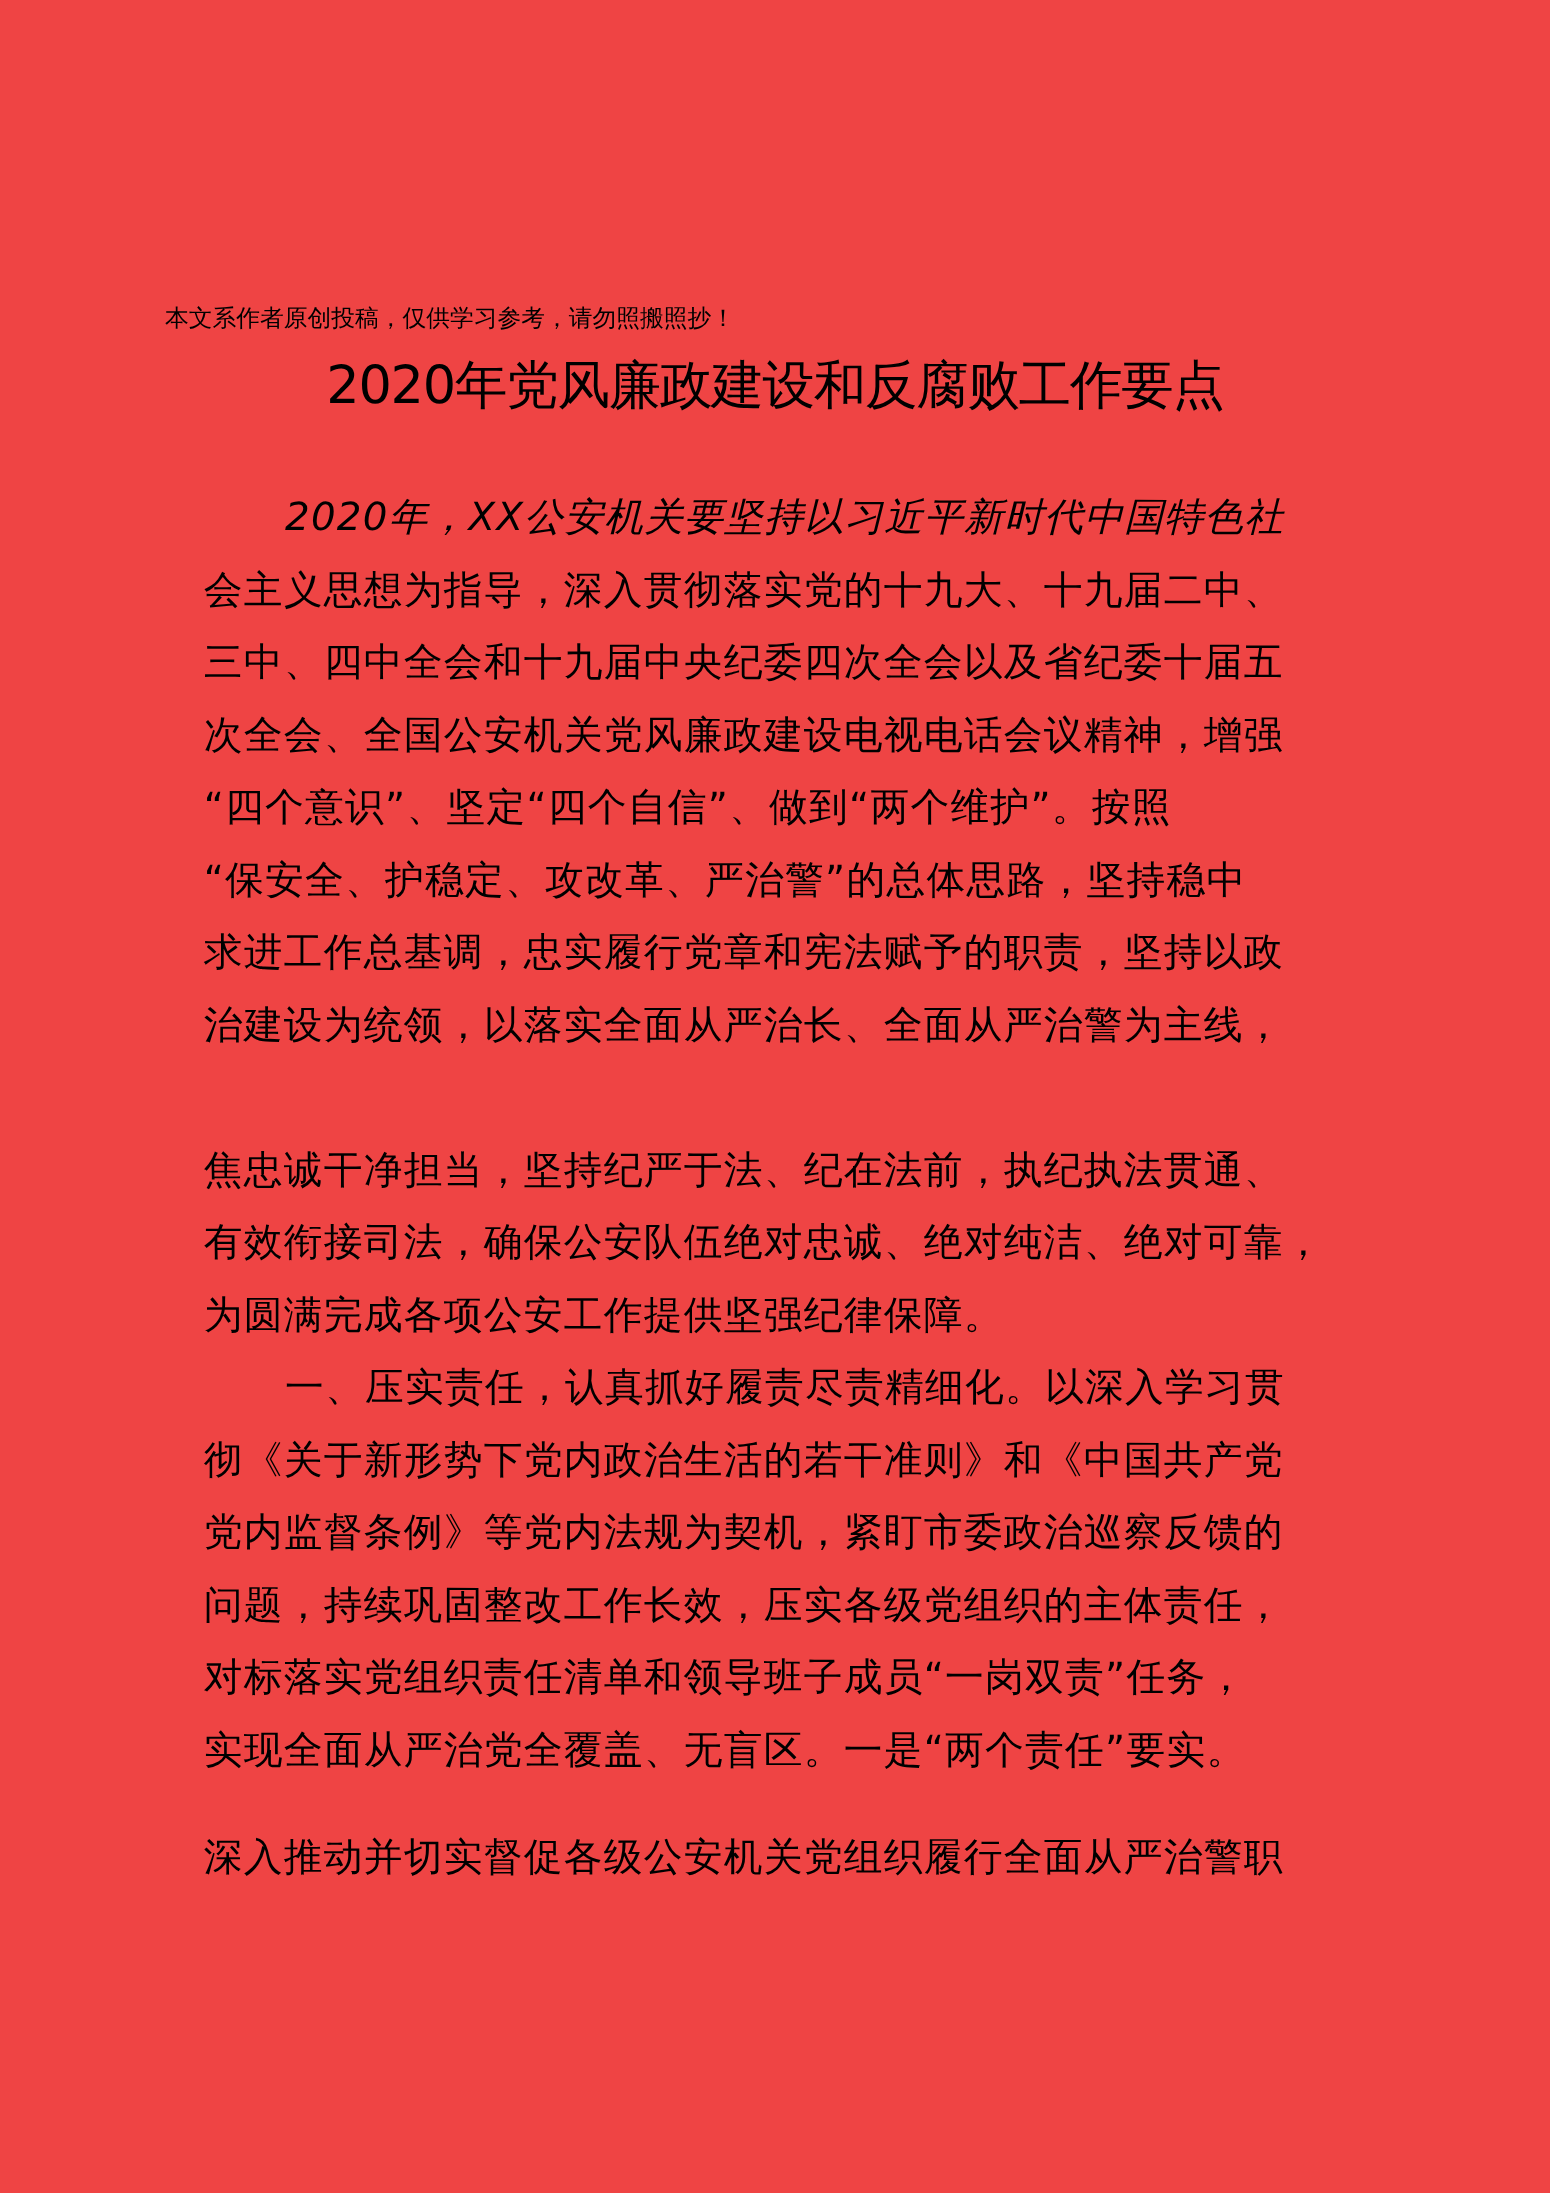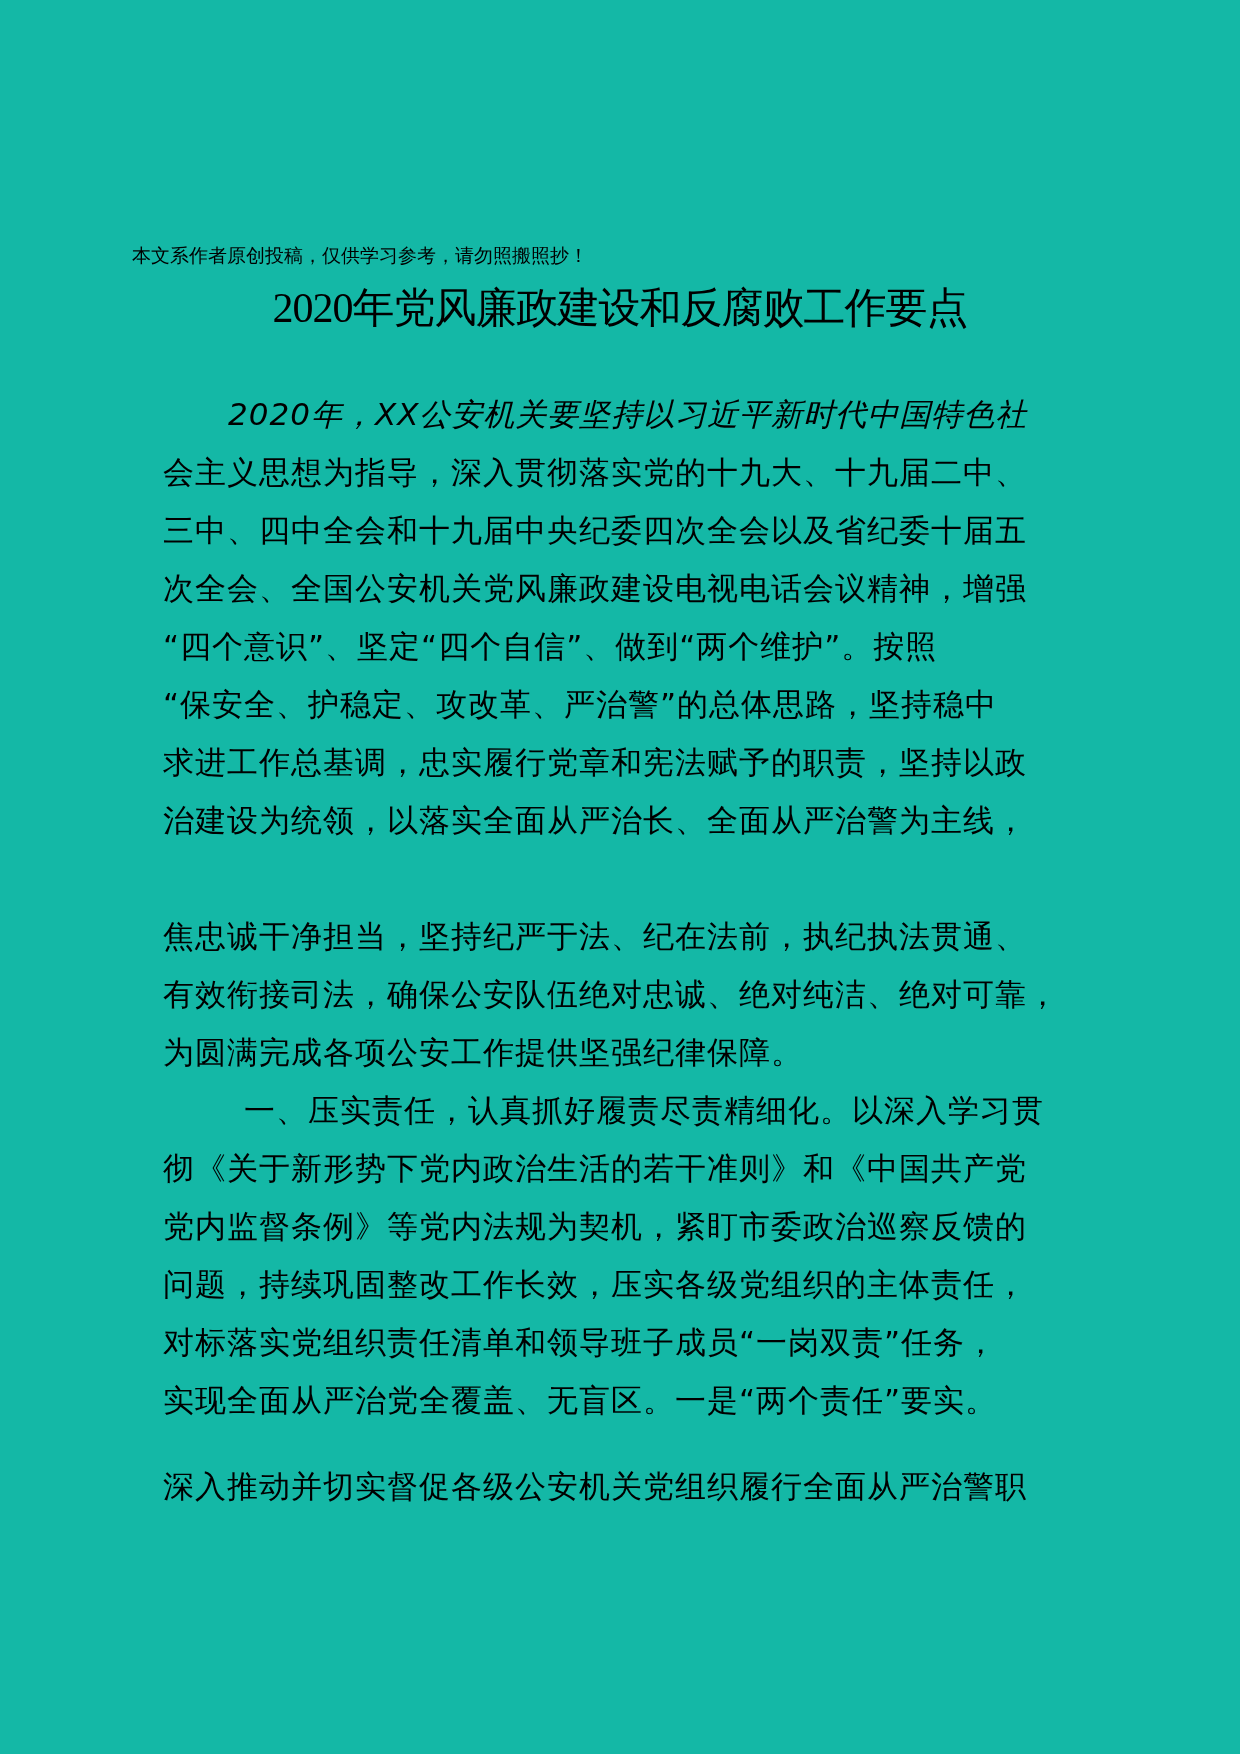--- a/index.html
+++ b/index.html
@@ -14,42 +14,41 @@
       overflow: hidden;
       font-family: "DejaVu Sans", "Liberation Sans", sans-serif;
       color: #000000;
     }
     .page {
       position: absolute;
       left: 0;
       top: 0;
       width: 1240px;
       height: 1754px;
-      background: #14b8a6;
+      background: #ef4444;
     }
     .notice {
       position: absolute;
       left: 132px;
       top: 242px;
       font-size: 19px;
       line-height: 26px;
       white-space: nowrap;
       letter-spacing: 0px;
     }
     .title {
       position: absolute;
       left: 0;
       width: 1240px;
       top: 280px;
       text-align: center;
       font-size: 42px;
       line-height: 56px;
       white-space: nowrap;
       letter-spacing: -1px;
-      font-family: Liberation Serif, serif;
     }
     .line {
       position: absolute;
       left: 163px;
       font-size: 31px;
       line-height: 40px;
       white-space: nowrap;
       letter-spacing: 1px;
     }
     .indent { left: 228px; }
@@ -66,20 +65,20 @@
   <div class="line" style="top:452px;">会主义思想为指导，深入贯彻落实党的十九大、十九届二中、</div>
   <div class="line" style="top:510px;">三中、四中全会和十九届中央纪委四次全会以及省纪委十届五</div>
   <div class="line" style="top:568px;">次全会、全国公安机关党风廉政建设电视电话会议精神，增强</div>
   <div class="line" style="top:626px;">“四个意识”、坚定“四个自信”、做到“两个维护”。按照</div>
   <div class="line" style="top:684px;">“保安全、护稳定、攻改革、严治警”的总体思路，坚持稳中</div>
   <div class="line" style="top:742px;">求进工作总基调，忠实履行党章和宪法赋予的职责，坚持以政</div>
   <div class="line" style="top:800px;text-align:center;">治建设为统领，以落实全面从严治长、全面从严治警为主线，</div>
   <div class="line" style="top:916px;">焦忠诚干净担当，坚持纪严于法、纪在法前，执纪执法贯通、</div>
   <div class="line" style="top:974px;">有效衔接司法，确保公安队伍绝对忠诚、绝对纯洁、绝对可靠，</div>
   <div class="line" style="top:1032px;">为圆满完成各项公安工作提供坚强纪律保障。</div>
-  <div class="line indent" style="top:1090px;margin-left:16px;">一、压实责任，认真抓好履责尽责精细化。以深入学习贯</div>
+  <div class="line indent" style="top:1090px;">一、压实责任，认真抓好履责尽责精细化。以深入学习贯</div>
   <div class="line" style="top:1148px;">彻《关于新形势下党内政治生活的若干准则》和《中国共产党</div>
   <div class="line" style="top:1206px;">党内监督条例》等党内法规为契机，紧盯市委政治巡察反馈的</div>
   <div class="line" style="top:1264px;">问题，持续巩固整改工作长效，压实各级党组织的主体责任，</div>
   <div class="line" style="top:1322px;">对标落实党组织责任清单和领导班子成员“一岗双责”任务，</div>
   <div class="line" style="top:1380px;"><span>实现全面从严治党全覆盖、无盲区。</span><span class="bold">一是“两个责任”要实。</span></div>
   <div class="line" style="top:1438px;margin-top:28px;">深入推动并切实督促各级公安机关党组织履行全面从严治警职</div>
 </div>
 
 </body></html>

